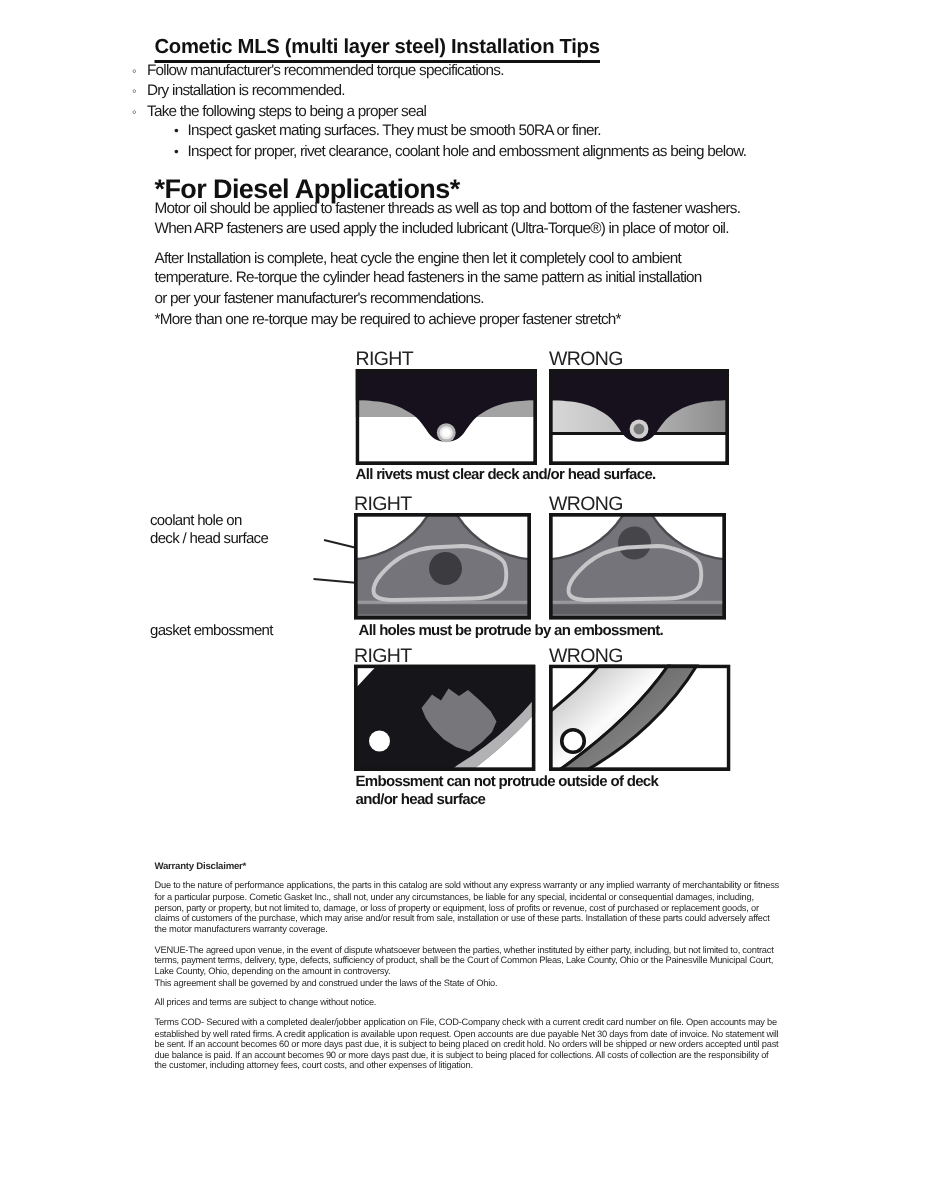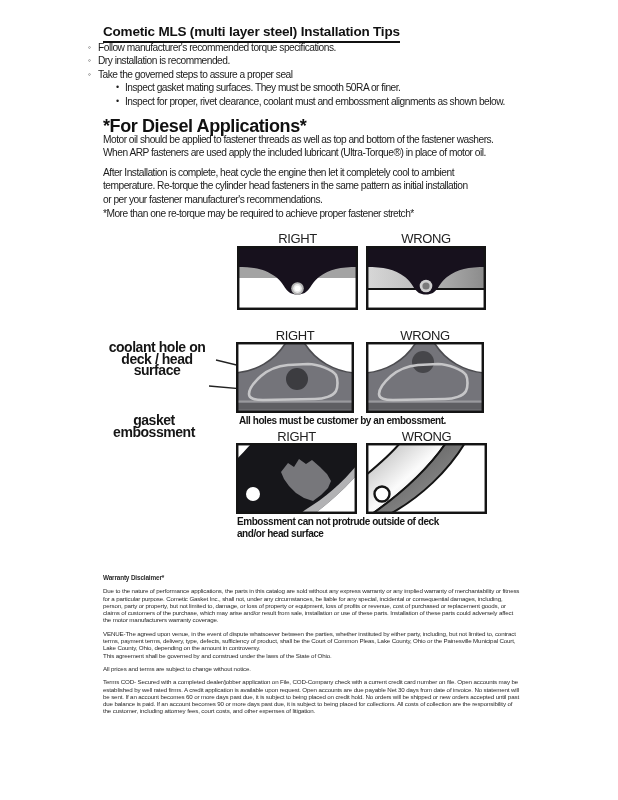--- a/index.html
+++ b/index.html
@@ -10,24 +10,24 @@
              border-bottom:2px solid #111;padding-bottom:2px;
              transform:scaleX(0.75);transform-origin:left top;white-space:nowrap;}
   .body-text{font-size:10.2px;letter-spacing:-0.5px;line-height:13.4px;color:#1c1c1c;}
   .pre{white-space:pre-line;}
   .bullets{left:88px;top:41px;}
   .b-row{display:flex;align-items:flex-start;}
   .b-marker{width:10px;font-size:8.5px;line-height:13.4px;flex:none;}
   .sb-row{display:flex;align-items:flex-start;margin-left:28px;}
   .sb-marker{width:9px;font-size:9px;line-height:13.4px;flex:none;}
   .section-h{font-size:18px;font-weight:bold;letter-spacing:-0.4px;color:#111;}
-  .rw-label{font-size:13px;letter-spacing:-0.4px;color:#222;text-align:center;}
+  .rw-label{font-size:13px;letter-spacing:-0.4px;color:#222;text-align:left;}
   .caption{font-size:10px;font-weight:bold;letter-spacing:-0.45px;color:#151515;}
-  .pointer-label{font-size:14px;font-weight:bold;letter-spacing:-0.45px;color:#151515;
-                 text-align:center;line-height:11.6px;}
+  .pointer-label{font-size:10px;font-weight:normal;letter-spacing:-0.45px;color:#151515;
+                 text-align:left;line-height:11.6px;}
   .legal{left:103px;top:574px;width:417px;font-size:6.2px;letter-spacing:-0.15px;
          line-height:7.3px;color:#2a2a2a;}
   .legal .h{font-weight:bold;font-size:6.4px;margin-bottom:6px;}
   .legal p{margin:0 0 6px 0;}
   .legal p.tight{margin-bottom:0;}
   .doc-num{font-size:13.5px;letter-spacing:-0.2px;color:#222;}
   svg{display:block;}
 </style>
 </head>
 <body>
@@ -42,29 +42,29 @@
     <div class="b-row">
       <span class="b-marker">◦</span>
       <span>Follow manufacturer's recommended torque specifications.</span>
     </div>
     <div class="b-row">
       <span class="b-marker">◦</span>
       <span>Dry installation is recommended.</span>
     </div>
     <div class="b-row">
       <span class="b-marker">◦</span>
-      <span>Take the governed steps to assure a proper seal</span>
+      <span>Take the following steps to being a proper seal</span>
     </div>
     <div class="sb-row">
       <span class="sb-marker">•</span>
       <span>Inspect gasket mating surfaces.  They must be smooth 50RA or finer.</span>
     </div>
     <div class="sb-row">
       <span class="sb-marker">•</span>
-      <span>Inspect for proper, rivet clearance, coolant must and embossment alignments as shown below.</span>
+      <span>Inspect for proper, rivet clearance, coolant hole and embossment alignments as being below.</span>
     </div>
   </div>
 
   <div class="abs section-h" style="left:103px;top:116px;">*For Diesel Applications*</div>
   <div class="abs body-text pre" style="left:103px;top:166px;width:460px;">After Installation is complete, heat cycle the engine then let it completely cool to ambient
 temperature. Re-torque the cylinder head fasteners in the same pattern as initial installation
 or per your fastener manufacturer's recommendations.</div>
   <div class="abs body-text pre" style="left:103px;top:133px;width:460px;">Motor oil should be applied to fastener threads as well as top and bottom of the fastener washers.
 When ARP fasteners are used apply the included lubricant (Ultra-Torque®) in place of motor oil.</div>
   <div class="abs body-text" style="left:103px;top:207px;width:460px;">*More than one re-torque may be required to achieve proper fastener stretch*</div>
@@ -96,20 +96,21 @@
       <rect x="0" y="0" width="120" height="64" fill="#ffffff"></rect>
       <rect x="0" y="21" width="120" height="22" fill="url(#r1g)"></rect>
       <line x1="0" y1="43" x2="120" y2="43" stroke="#141414" stroke-width="2"></line>
       <path d="M0,0 H120 V21 C102,21 92,23 81,31 C71,39 72,48.5 60,48.5 C48,48.5 49,39 39,31 C28,23 18,21 0,21 Z" fill="#17111d"></path>
       <circle cx="60" cy="40" r="6.3" fill="#cfcfcf"></circle>
       <circle cx="60" cy="40" r="3.6" fill="#7a7a7a"></circle>
       <rect x="1.2" y="1.2" width="117.6" height="61.6" fill="none" stroke="#141414" stroke-width="2.5"></rect>
     </svg>
   </div>
 
+  <div class="abs caption" style="left:237px;top:311px;">All rivets must clear deck and/or head surface.</div>
 
   <div class="abs rw-label" style="left:236px;top:328px;width:118px;">RIGHT</div>
   <div class="abs rw-label" style="left:366px;top:328px;width:118px;">WRONG</div>
 
   <div class="abs pointer-label" style="left:100px;top:342px;width:114px;">
     <div>coolant hole on</div>
     <div>deck / head surface</div>
   </div>
   <div class="abs pointer-label" style="left:100px;top:379px;width:108px;margin-top:36px;">gasket embossment</div>
 
@@ -139,21 +140,21 @@
       <path d="M0,31 C20,29 38,19 49,2 C50,0.5 51,0 52,0 L66,0 C67,0 68,0.5 69,2 C80,19 98,29 118,31 V71 H0 Z" fill="#74747a" stroke="#4c4c50" stroke-width="1.6"></path>
       <rect x="2" y="58.5" width="114" height="2" fill="#9a9a9e"></rect>
       <rect x="2" y="61" width="114" height="8" fill="#5f5f63"></rect>
       <rect x="2" y="67.5" width="114" height="2.5" fill="#77777b"></rect>
       <circle cx="57" cy="20" r="11" fill="#46464a"></circle>
       <path d="M13,52 C13,47 16,42 25,34 C33,27 42,24 52,23 L72,22 C82,22 97,28 100,33 C102,37 102,45 100,49 C97,54 88,57 79,57 L27,58 C19,58 13,57 13,52 Z" fill="none" stroke="#c6c6c8" stroke-width="2.6"></path>
       <rect x="1.2" y="1.2" width="115.6" height="68.6" fill="none" stroke="#141414" stroke-width="2.5"></rect>
     </svg>
   </div>
 
-  <div class="abs caption" style="left:239px;top:415px;">All holes must be customer by an embossment.</div>
+  <div class="abs caption" style="left:239px;top:415px;">All holes must be protrude by an embossment.</div>
 
   <div class="abs rw-label" style="left:236px;top:429px;width:121px;">RIGHT</div>
   <div class="abs rw-label" style="left:366px;top:429px;width:121px;">WRONG</div>
 
   <div class="abs" style="left:236px;top:443px;">
     <svg width="121" height="71" viewBox="0 0 121 71">
       <rect x="0" y="0" width="121" height="71" fill="#16161a"></rect>
       <path d="M0,0 L16,0 C10,6 5,12 0,17 Z" fill="#ffffff"></path>
       <path d="M121,22 C106,40 89,55 69,67 L64,71 L78,71 C96,58 110,44 121,32 Z" fill="#b2b2b4"></path>
       <path d="M121,32 C110,44 96,58 78,71 L121,71 Z" fill="#ffffff"></path>

